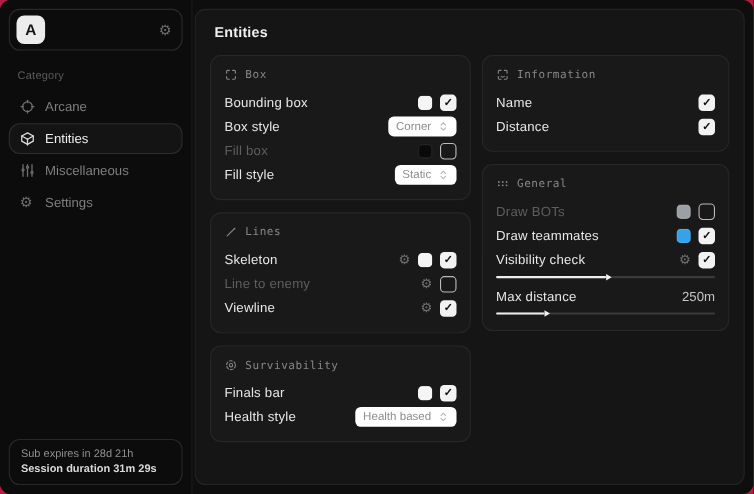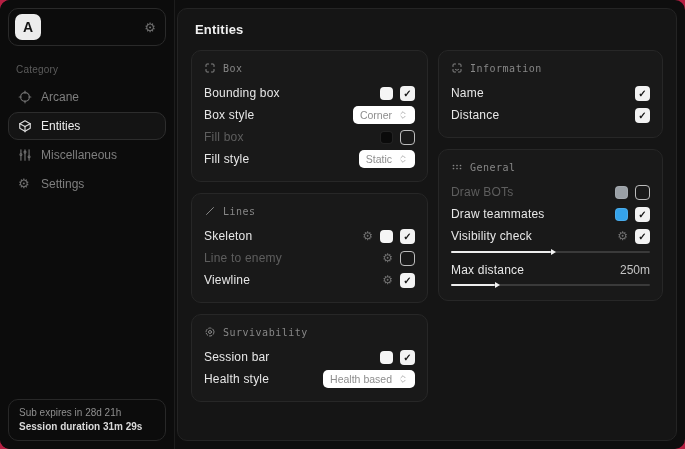--- a/index.html
+++ b/index.html
@@ -290,21 +290,21 @@
             <div class="card-header">
               <span class="hdr-icon">
                 <svg viewBox="0 0 24 24" fill="none" stroke="currentColor" stroke-width="2" stroke-linecap="round">
                   <circle cx="12" cy="12" r="8" stroke-dasharray="5 3.5"></circle>
                   <circle cx="12" cy="12" r="3"></circle>
                 </svg>
               </span>
               <span class="hdr-title">Survivability</span>
             </div>
             <div class="row">
-              <span class="row-label">Session bar</span>
+              <span class="row-label">Finals bar</span>
               <span class="controls">
                 <span class="swatch" style="background: rgb(245, 245, 245);"></span>
                 <span class="checkbox checked">✓</span>
               </span>
             </div>
             <div class="row">
               <span class="row-label">Health style</span>
               <span class="controls">
                 <span class="dropdown">
                   <span class="dropdown-value">Health based</span>

